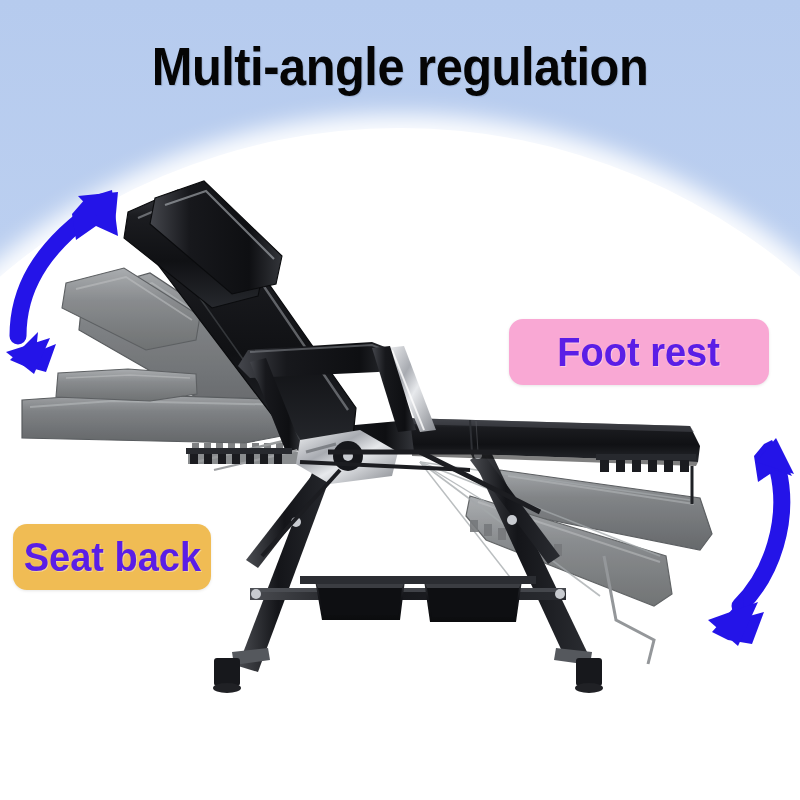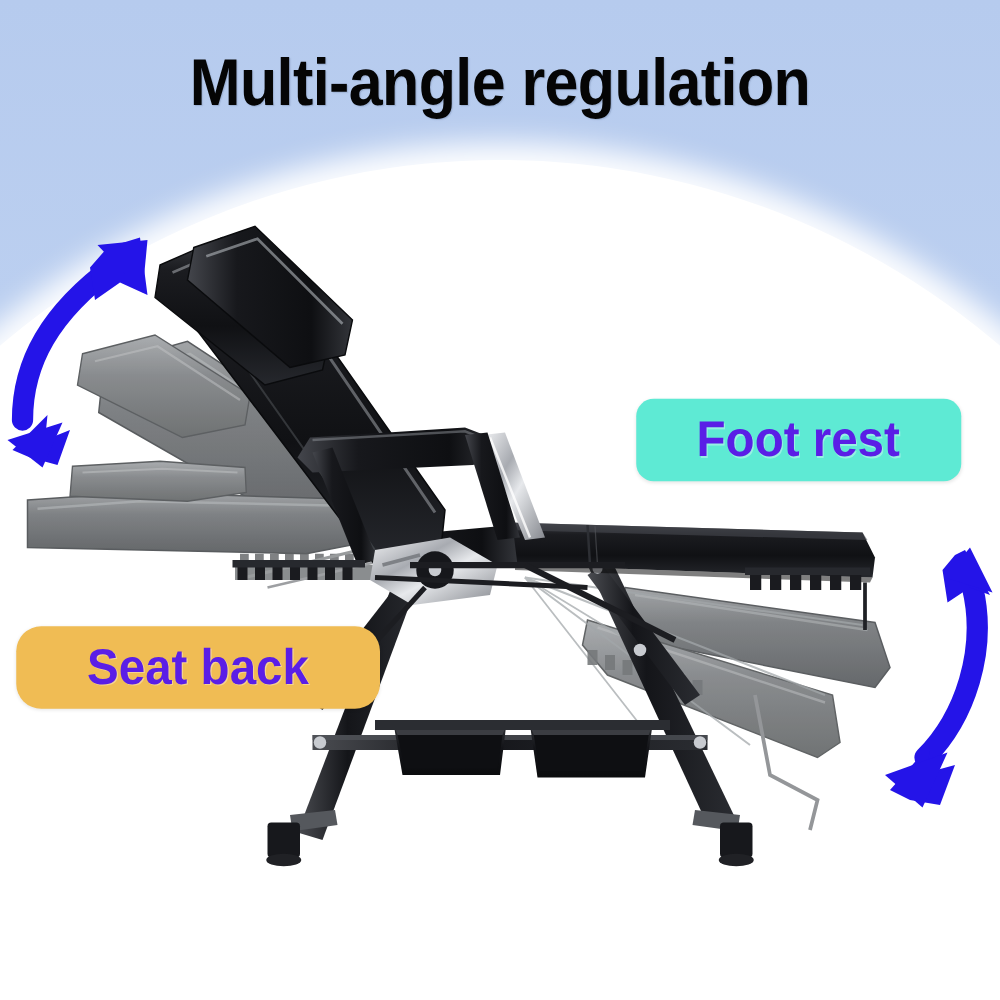--- a/index.html
+++ b/index.html
@@ -78,21 +78,21 @@
     font-weight: bold;
     font-size: 40px;
     line-height: 40px;
     letter-spacing: 0px;
     transform: scaleX(0.95);
     white-space: nowrap;
     user-select: none;
     text-shadow: 1px 1px 0 rgba(255,255,255,0.35);
   }
   #chip-foot  { left: 509px; top: 319px; width: 260px; height: 66px; }
-  #chip-seat  { left: 13px;  top: 501px; width: 291px; height: 66px; border-radius: 20px; }
+  #chip-seat  { left: 13px;  top: 524px; width: 198px; height: 66px; }
 </style>
 </head>
 <body>
 
 <div id="stage">
 
   <div class="bg-sky"></div>
   <div class="bg-white-ellipse"></div>
 
   <div class="title">Multi-angle regulation</div>
@@ -362,21 +362,21 @@
       <path d="M778,470 C790,520 772,574 740,606" fill="none" stroke="#2414e8" stroke-width="17" stroke-linecap="round"></path>
 
       <path d="M772,440 L792,476 L776,470 L758,482 L754,456 L764,444 Z" fill="#2414e8"></path>
       <path d="M756,462 L776,438 L794,474 Z" fill="#2414e8"></path>
 
       <path d="M712,632 L744,596 L742,618 L764,612 L752,644 L728,640 Z" fill="#2414e8"></path>
       <path d="M708,620 L758,602 L738,646 Z" fill="#2414e8"></path>
     </g>
   </svg>
 
-  <div class="chip" id="chip-foot" style="background:#5eead4;">
+  <div class="chip" id="chip-foot" style="background:#f9a8d4;">
     <span class="chip-text" style="color:#5a1ee6;">Foot rest</span>
   </div>
 
   <div class="chip" id="chip-seat" style="background:#f0bc54;">
     <span class="chip-text" style="color:#5a1ee6;">Seat back</span>
   </div>
 
 </div>
 
 </body></html>

